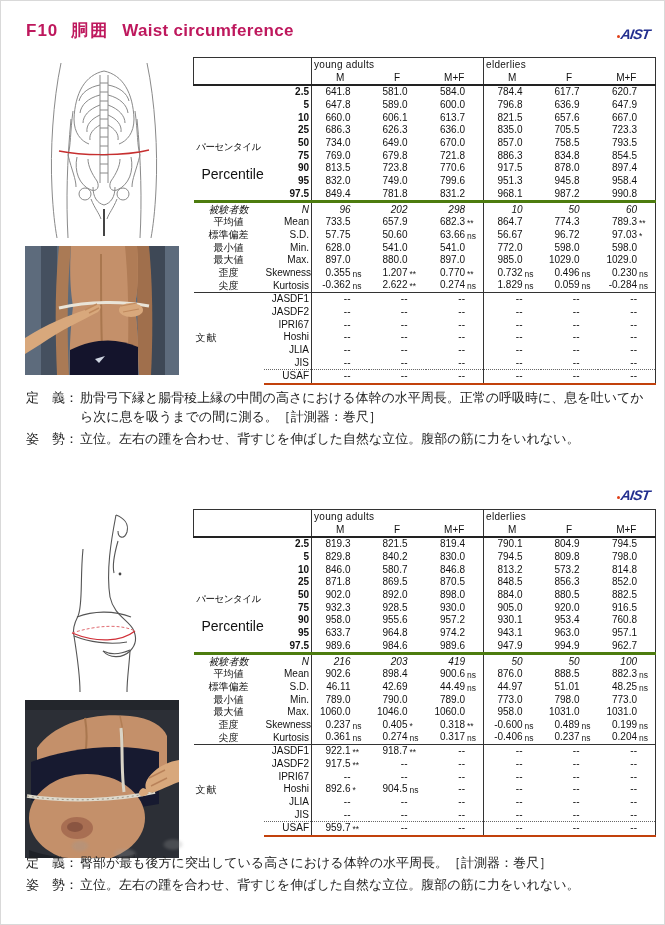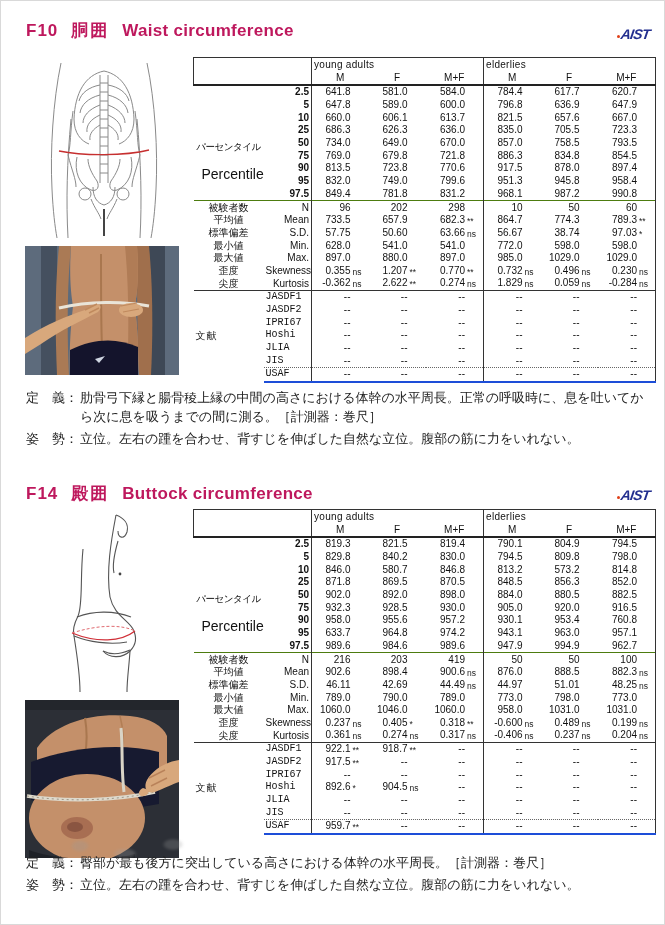--- a/index.html
+++ b/index.html
@@ -43,25 +43,25 @@
   .ghc{letter-spacing:0.3px;}
   .sh{text-align:center;}
   .bdr-r{border-right:1px solid #333;}
   .lab-jp{text-align:center;padding-left:3px;}
   .lab-en{text-align:right;padding-right:3px;}
   .p-val{text-align:right;padding-right:3px;font-weight:bold;}
   td.plab{vertical-align:top;}
   .plab .pl1{margin-top:37px;font-size:9.5px;letter-spacing:-0.5px;}
   .plab .pl2{margin-top:15px;font-size:14px;padding-left:6px;}
   td.litlab{vertical-align:middle;text-align:left;padding-left:7px;letter-spacing:1px;}
-  td.lit-name{text-align:left;padding-left:4px;font-family:Liberation Mono, monospace;}
-  tr.stat-first td{border-top:1px solid #4d7c0f;}
+  td.lit-name{text-align:right;padding-left:4px;}
+  tr.stat-first td{border-top:3px solid #4d7c0f;font-style:italic;}
   tr.lit-first td{border-top:1px solid #333;}
   tr.dotted td{border-top:1px dotted #666;}
-  tbody tr.last td{border-bottom:2px solid #1d4ed8;}
+  tbody tr.last td{border-bottom:2px solid #c2410c;}
   td.num{text-align:right;}
   td.num .v{}
   td.num .m{display:inline-block;width:14px;text-align:left;font-size:8.5px;vertical-align:-1px;padding-left:2px;color:#222;}
 
   .defs{position:absolute;left:25px;width:622px;font-size:13px;line-height:1.45;color:#222;}
   #sec-f10 .defs{top:388px;}
   #sec-f14 .defs{top:398px;}
   .def-row{display:flex;margin-bottom:3px;}
   .def-key{white-space:nowrap;margin-right:2px;}
   .def-body{flex:1;}
@@ -290,21 +290,21 @@
               <td class="num"><span class="v">774.3</span><span class="m"></span></td>
               <td class="num bdr-r"><span class="v">789.3</span><span class="m">**</span></td>
             </tr>
             <tr>
               <td class="lab-jp">標準偏差</td>
               <td class="lab-en bdr-r">S.D.</td>
               <td class="num"><span class="v">57.75</span><span class="m"></span></td>
               <td class="num"><span class="v">50.60</span><span class="m"></span></td>
               <td class="num bdr-r"><span class="v">63.66</span><span class="m">ns</span></td>
               <td class="num"><span class="v">56.67</span><span class="m"></span></td>
-              <td class="num"><span class="v">38.74</span><span class="m"></span></td>
+              <td class="num"><span class="v">96.72</span><span class="m"></span></td>
               <td class="num bdr-r"><span class="v">97.03</span><span class="m">*</span></td>
             </tr>
             <tr>
               <td class="lab-jp">最小値</td>
               <td class="lab-en bdr-r">Min.</td>
               <td class="num"><span class="v">628.0</span><span class="m"></span></td>
               <td class="num"><span class="v">541.0</span><span class="m"></span></td>
               <td class="num bdr-r"><span class="v">541.0</span><span class="m"></span></td>
               <td class="num"><span class="v">772.0</span><span class="m"></span></td>
               <td class="num"><span class="v">598.0</span><span class="m"></span></td>
@@ -414,23 +414,20 @@
         <div class="def-body">肋骨弓下縁と腸骨稜上縁の中間の高さにおける体幹の水平周長。正常の呼吸時に、息を吐いてから次に息を吸うまでの間に測る。［計測器：巻尺］</div>
       </div>
       <div class="def-row">
         <span class="def-key">姿　勢：</span>
         <div class="def-body">立位。左右の踵を合わせ、背すじを伸ばした自然な立位。腹部の筋に力をいれない。</div>
       </div>
     </div>
   </section>
 
   <section class="section" id="sec-f14">
-    <div class="sec-title">
-      <span class="t-code">F14</span><span class="t-jp">殿囲</span><span class="t-en">Buttock circumference</span>
-    </div>
     <div class="aist">
       <span class="aist-dot"></span><span class="aist-txt">AIST</span>
     </div>
 
     <div class="illus">
       <svg width="166" height="182" viewBox="0 0 166 182">
         <g fill="none" stroke="#555" stroke-width="1.1">
 
           <path d="M95,4 C90,30 85,60 89,86 C93,104 106,108 112,118 C116,126 115,134 109,140 C101,148 88,147 82,140"></path>
           <path d="M109,140 C108,156 106,168 106,181"></path>

